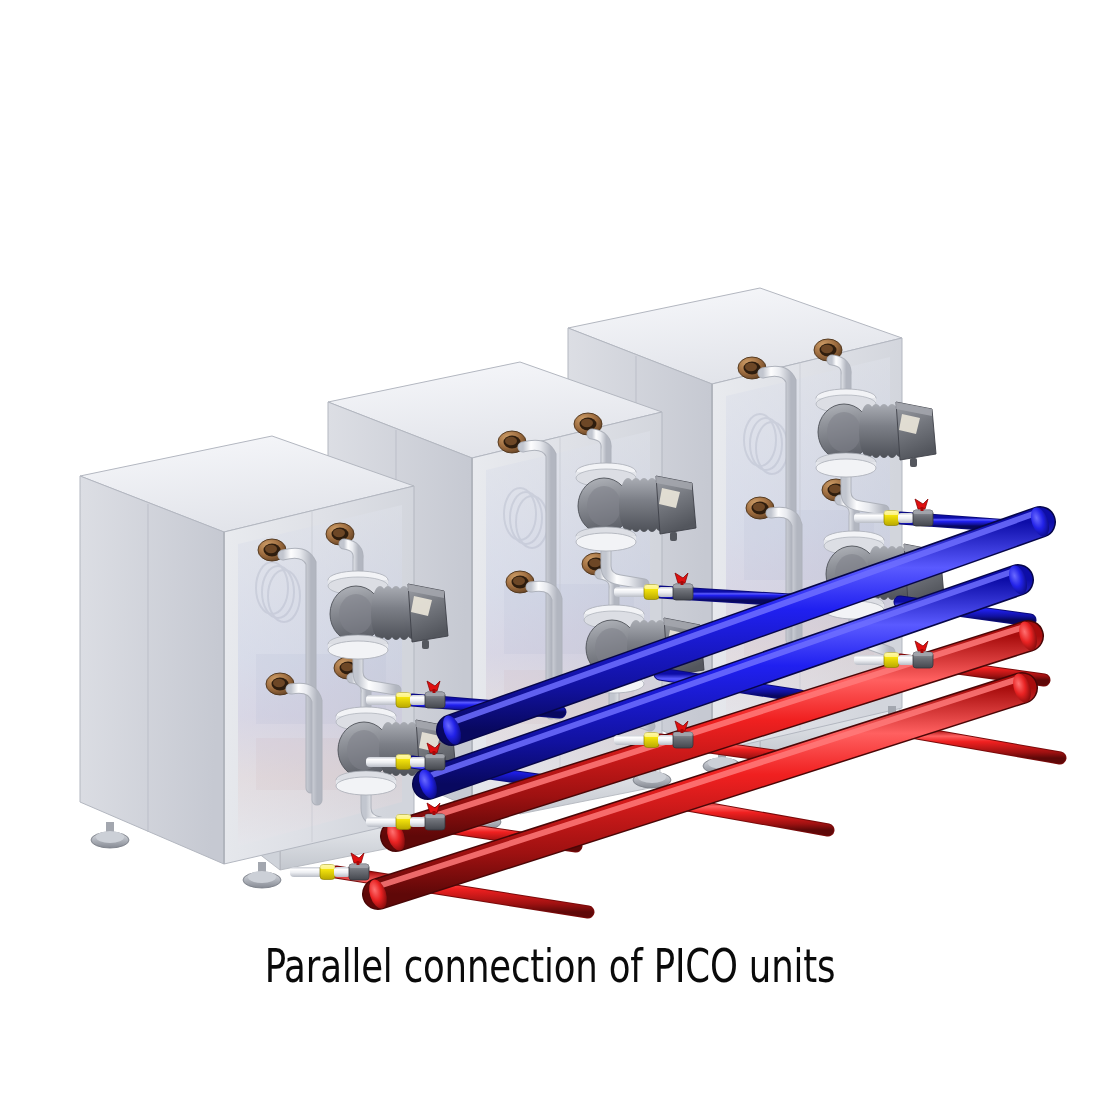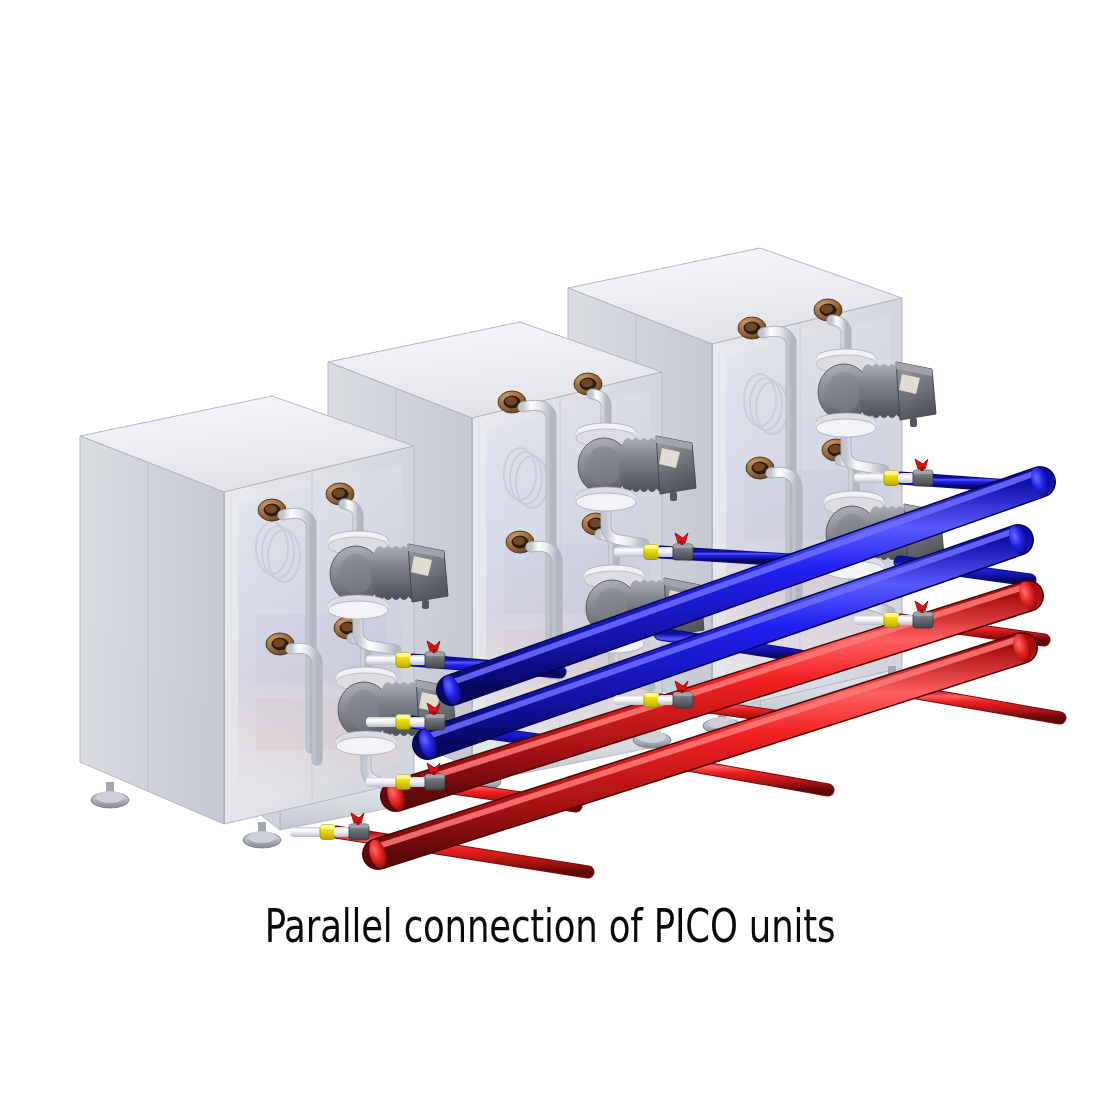--- a/index.html
+++ b/index.html
@@ -2,21 +2,21 @@
 <html><head>
 <meta charset="utf-8">
 <title>Parallel connection of PICO units</title>
 <style>
   html,body{margin:0;padding:0;background:#ffffff;}
   body{
     width:1100px;height:1100px;overflow:hidden;
     font-family:"Liberation Sans","DejaVu Sans",sans-serif;
     position:relative;
   }
-  #stage{position:absolute;inset:0;background:#ffffff;}
+  #stage{position:absolute;inset:0;background:#ffffff;margin-top:40px;}
   #scene{position:absolute;left:0;top:0;width:1100px;height:1100px;}
   .caption{
     position:absolute;left:0;top:898px;width:1100px;
     text-align:center;
     font-family:"DejaVu Sans Condensed","Liberation Sans Narrow","Liberation Sans",sans-serif;
     font-size:47px;font-weight:400;color:#0a0a0a;
     letter-spacing:-0.2px;
     font-stretch:condensed;
     transform:scaleX(0.84);transform-origin:550px 50%;
     white-space:nowrap;

